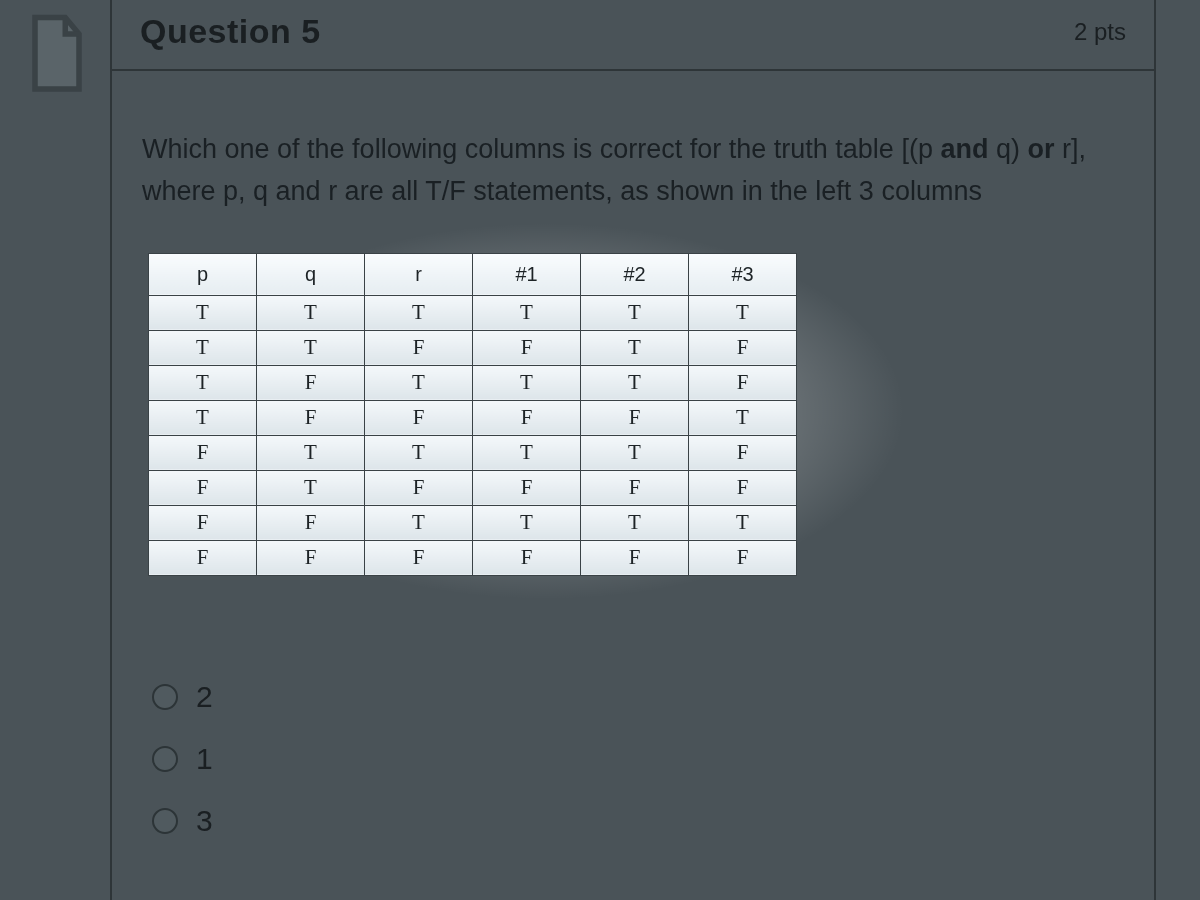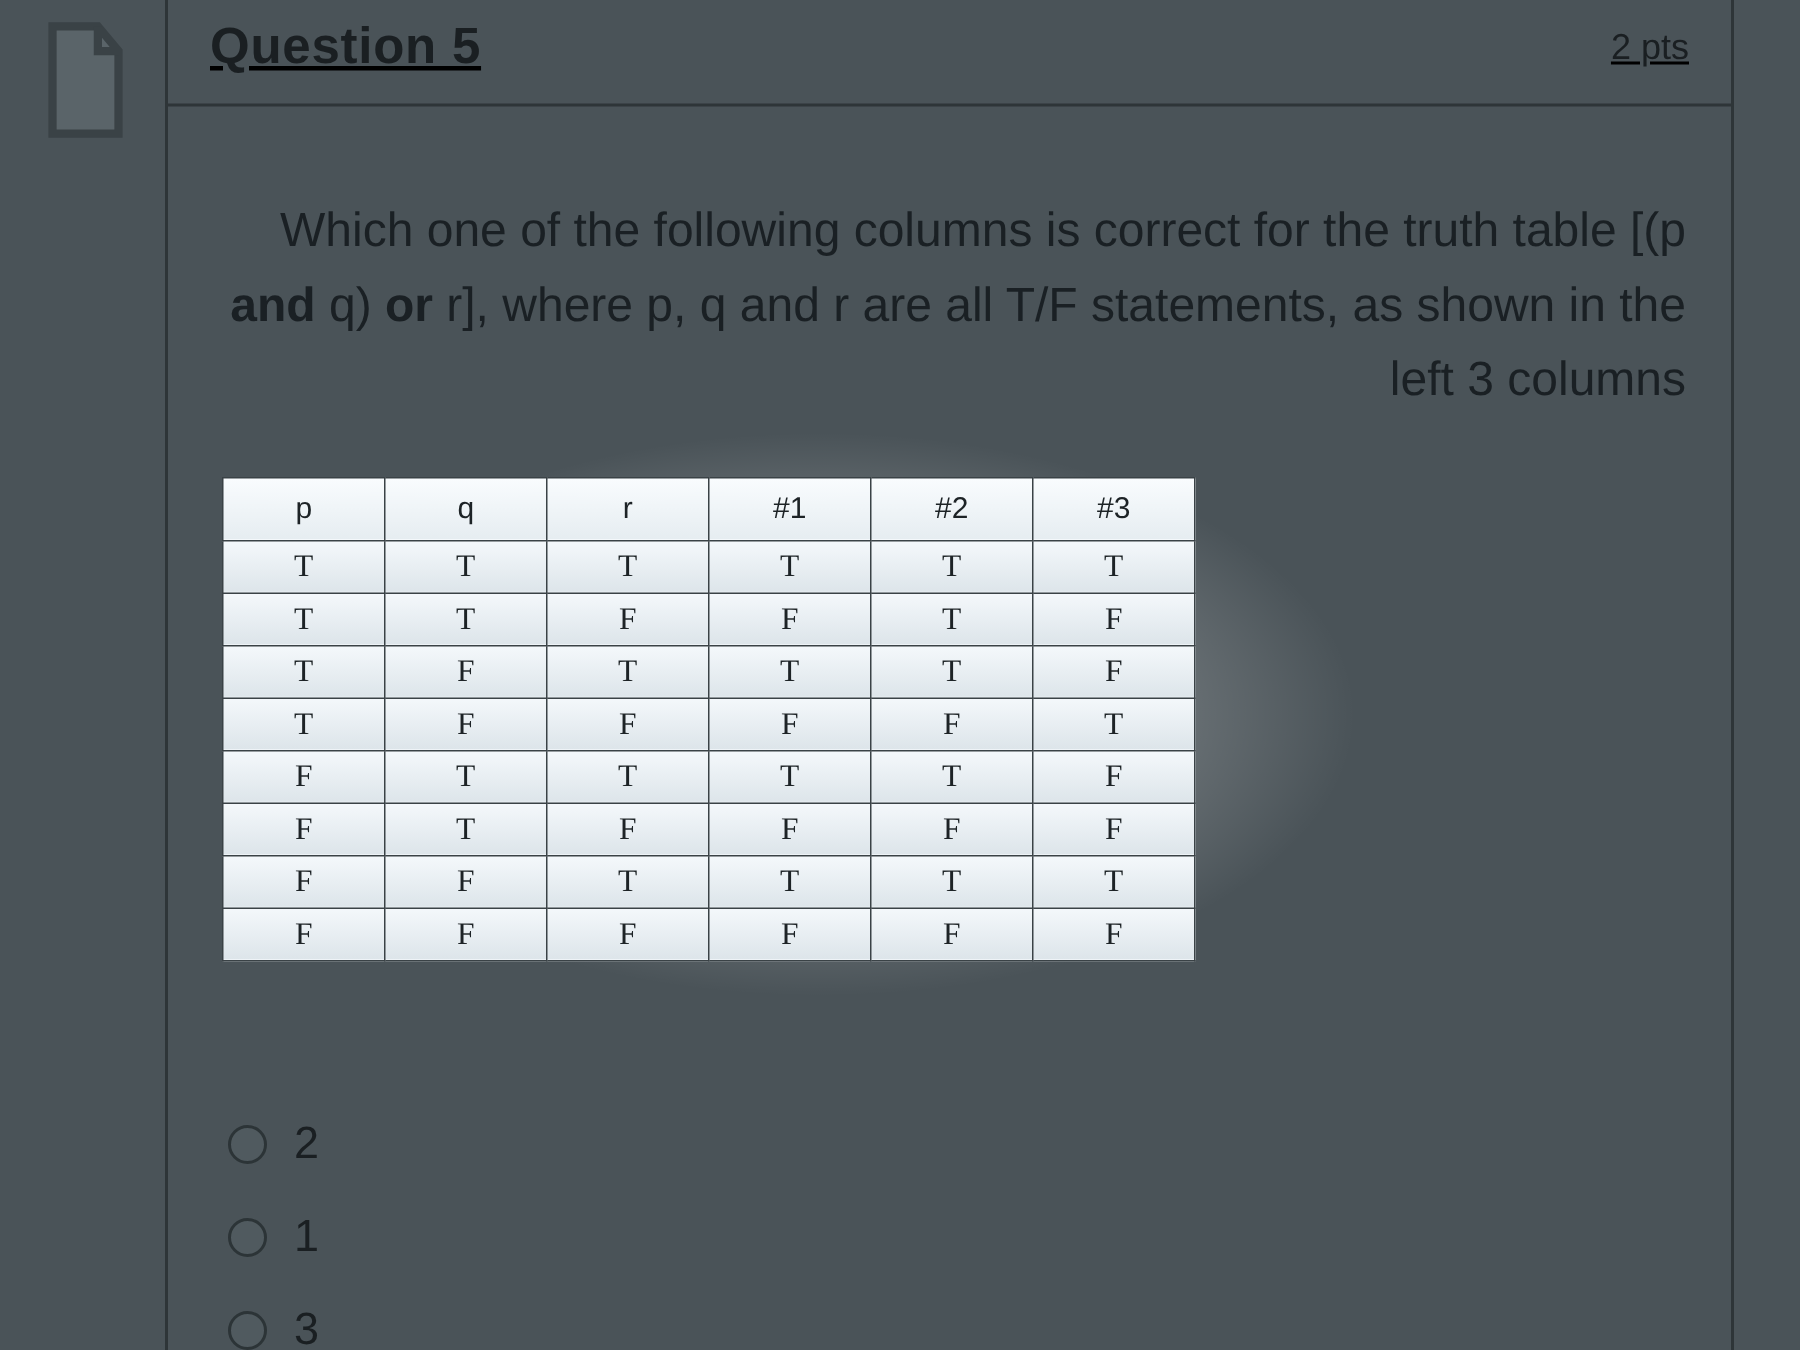--- a/index.html
+++ b/index.html
@@ -16,43 +16,41 @@
     border-top: none;
     margin: 0 20px;
     background: #4a5358;
   }
   .question-header {
     display: flex;
     justify-content: space-between;
     align-items: center;
     padding: 12px 28px 18px 28px;
     border-bottom: 2px solid #2e3538;
-    text-decoration: underline;
   }
   .question-title {
     font-size: 34px;
     font-weight: 700;
     color: #1a1f22;
     letter-spacing: 0.5px;
   }
   .points {
     font-size: 24px;
     font-weight: 400;
     color: #1a1f22;
   }
   .question-body {
     padding: 58px 30px 40px 30px;
   }
   .prompt {
-    font-size: 32px;
+    font-size: 27px;
     line-height: 1.55;
     color: #1a2024;
     font-weight: 400;
     margin-bottom: 40px;
-    text-align: right;
   }
   .prompt .bold { font-weight: 700; }
   .table-wrap {
     position: relative;
     margin-left: 6px;
     margin-bottom: 100px;
     display: inline-block;
   }
   .glow {
     position: absolute;

